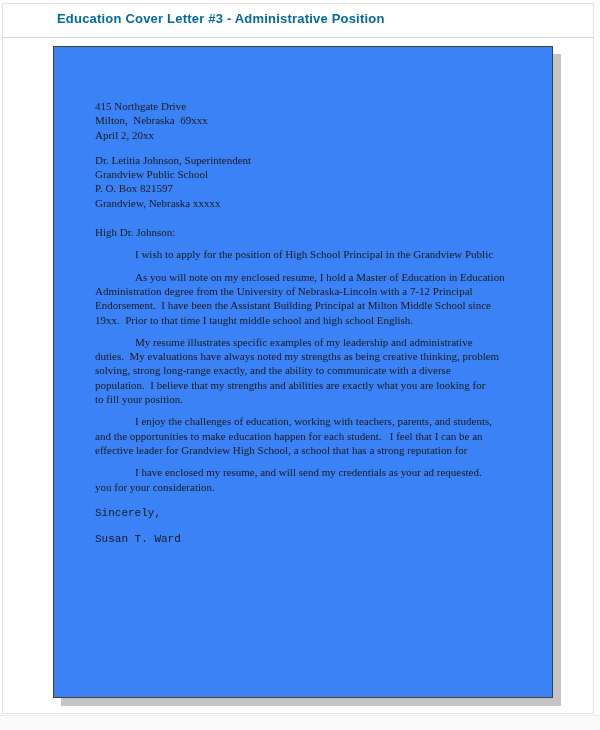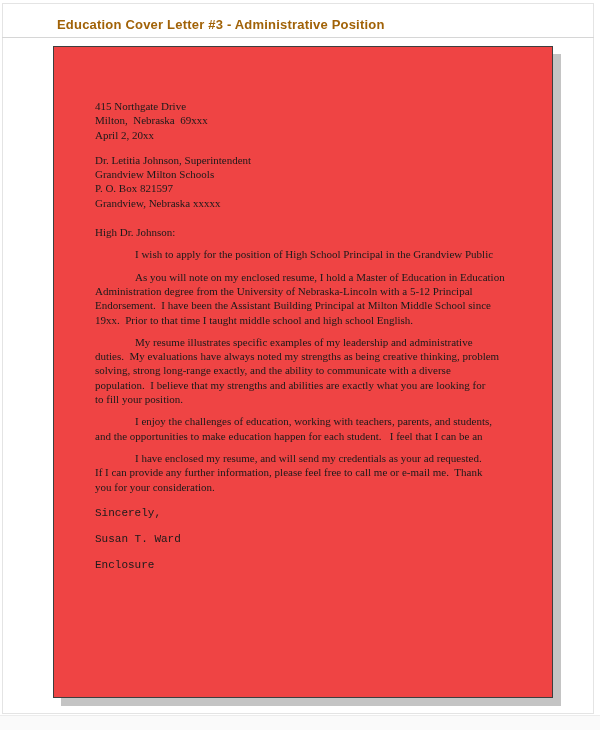--- a/index.html
+++ b/index.html
@@ -13,37 +13,37 @@
 
   .frame {
     position: absolute; left: 2px; top: 3px;
     width: 592px; height: 711px;
     box-sizing: border-box;
     border: 1px solid #e4e4e4;
     background: #ffffff;
   }
 
   .doc-title {
-    position: absolute; left: 57px; top: 17px;
+    position: absolute; left: 57px; top: 11px;
     font-size: 13px; font-weight: bold;
-    color: #a16207; letter-spacing: 0.2px;
+    color: #0369a1; letter-spacing: 0.2px;
     white-space: pre;
   }
 
   .title-divider {
     position: absolute; left: 2px; top: 37px;
     width: 592px; height: 1px;
     background: #d6d6d6;
   }
 
   .page {
     position: absolute; left: 53px; top: 46px;
     width: 500px; height: 652px;
     box-sizing: border-box;
-    background: #ef4444;
+    background: #3b82f6;
     border: 1.5px solid #3e3e3e;
     box-shadow: 8px 8px 0 0 #c4c4c4;
     overflow: hidden;
   }
 
   .letter {
     padding: 52px 26px 0 41px;
     font-family: "Liberation Serif", serif;
     font-size: 11px;
     line-height: 14.3px;
@@ -83,59 +83,58 @@
     <div class="letter">
 
       <div class="sender">
         <div class="line">415 Northgate Drive</div>
         <div class="line">Milton,  Nebraska  69xxx</div>
         <div class="line">April 2, 20xx</div>
       </div>
 
       <div class="recipient">
         <div class="line">Dr. Letitia Johnson, Superintendent</div>
-        <div class="line">Grandview Milton Schools</div>
+        <div class="line">Grandview Public School</div>
         <div class="line">P. O. Box 821597</div>
         <div class="line">Grandview, Nebraska xxxxx</div>
       </div>
 
       <div class="salutation line">High Dr. Johnson:</div>
 
       <div class="para">
         <div class="line ind">I wish to apply for the position of High School Principal in the Grandview Public</div>
       </div>
 
       <div class="para">
         <div class="line ind">As you will note on my enclosed resume, I hold a Master of Education in Education</div>
-        <div class="line">Administration degree from the University of Nebraska-Lincoln with a 5-12 Principal</div>
+        <div class="line">Administration degree from the University of Nebraska-Lincoln with a 7-12 Principal</div>
         <div class="line">Endorsement.  I have been the Assistant Building Principal at Milton Middle School since</div>
         <div class="line">19xx.  Prior to that time I taught middle school and high school English.</div>
       </div>
 
       <div class="para">
         <div class="line ind">My resume illustrates specific examples of my leadership and administrative</div>
         <div class="line">duties.  My evaluations have always noted my strengths as being creative thinking, problem</div>
         <div class="line">solving, strong long-range exactly, and the ability to communicate with a diverse</div>
         <div class="line">population.  I believe that my strengths and abilities are exactly what you are looking for</div>
         <div class="line">to fill your position.</div>
       </div>
 
       <div class="para">
         <div class="line ind">I enjoy the challenges of education, working with teachers, parents, and students,</div>
         <div class="line">and the opportunities to make education happen for each student.   I feel that I can be an</div>
+        <div class="line">effective leader for Grandview High School, a school that has a strong reputation for</div>
       </div>
 
       <div class="para">
         <div class="line ind">I have enclosed my resume, and will send my credentials as your ad requested.</div>
-        <div class="line">If I can provide any further information, please feel free to call me or e-mail me.  Thank</div>
         <div class="line">you for your consideration.</div>
       </div>
 
       <div class="closing line">Sincerely,</div>
       <div class="signature line">Susan T. Ward</div>
-      <div class="enclosure line">Enclosure</div>
 
     </div>
   </div>
 
   <div class="bottom-band"></div>
 
 </div>
 
 </body></html>

